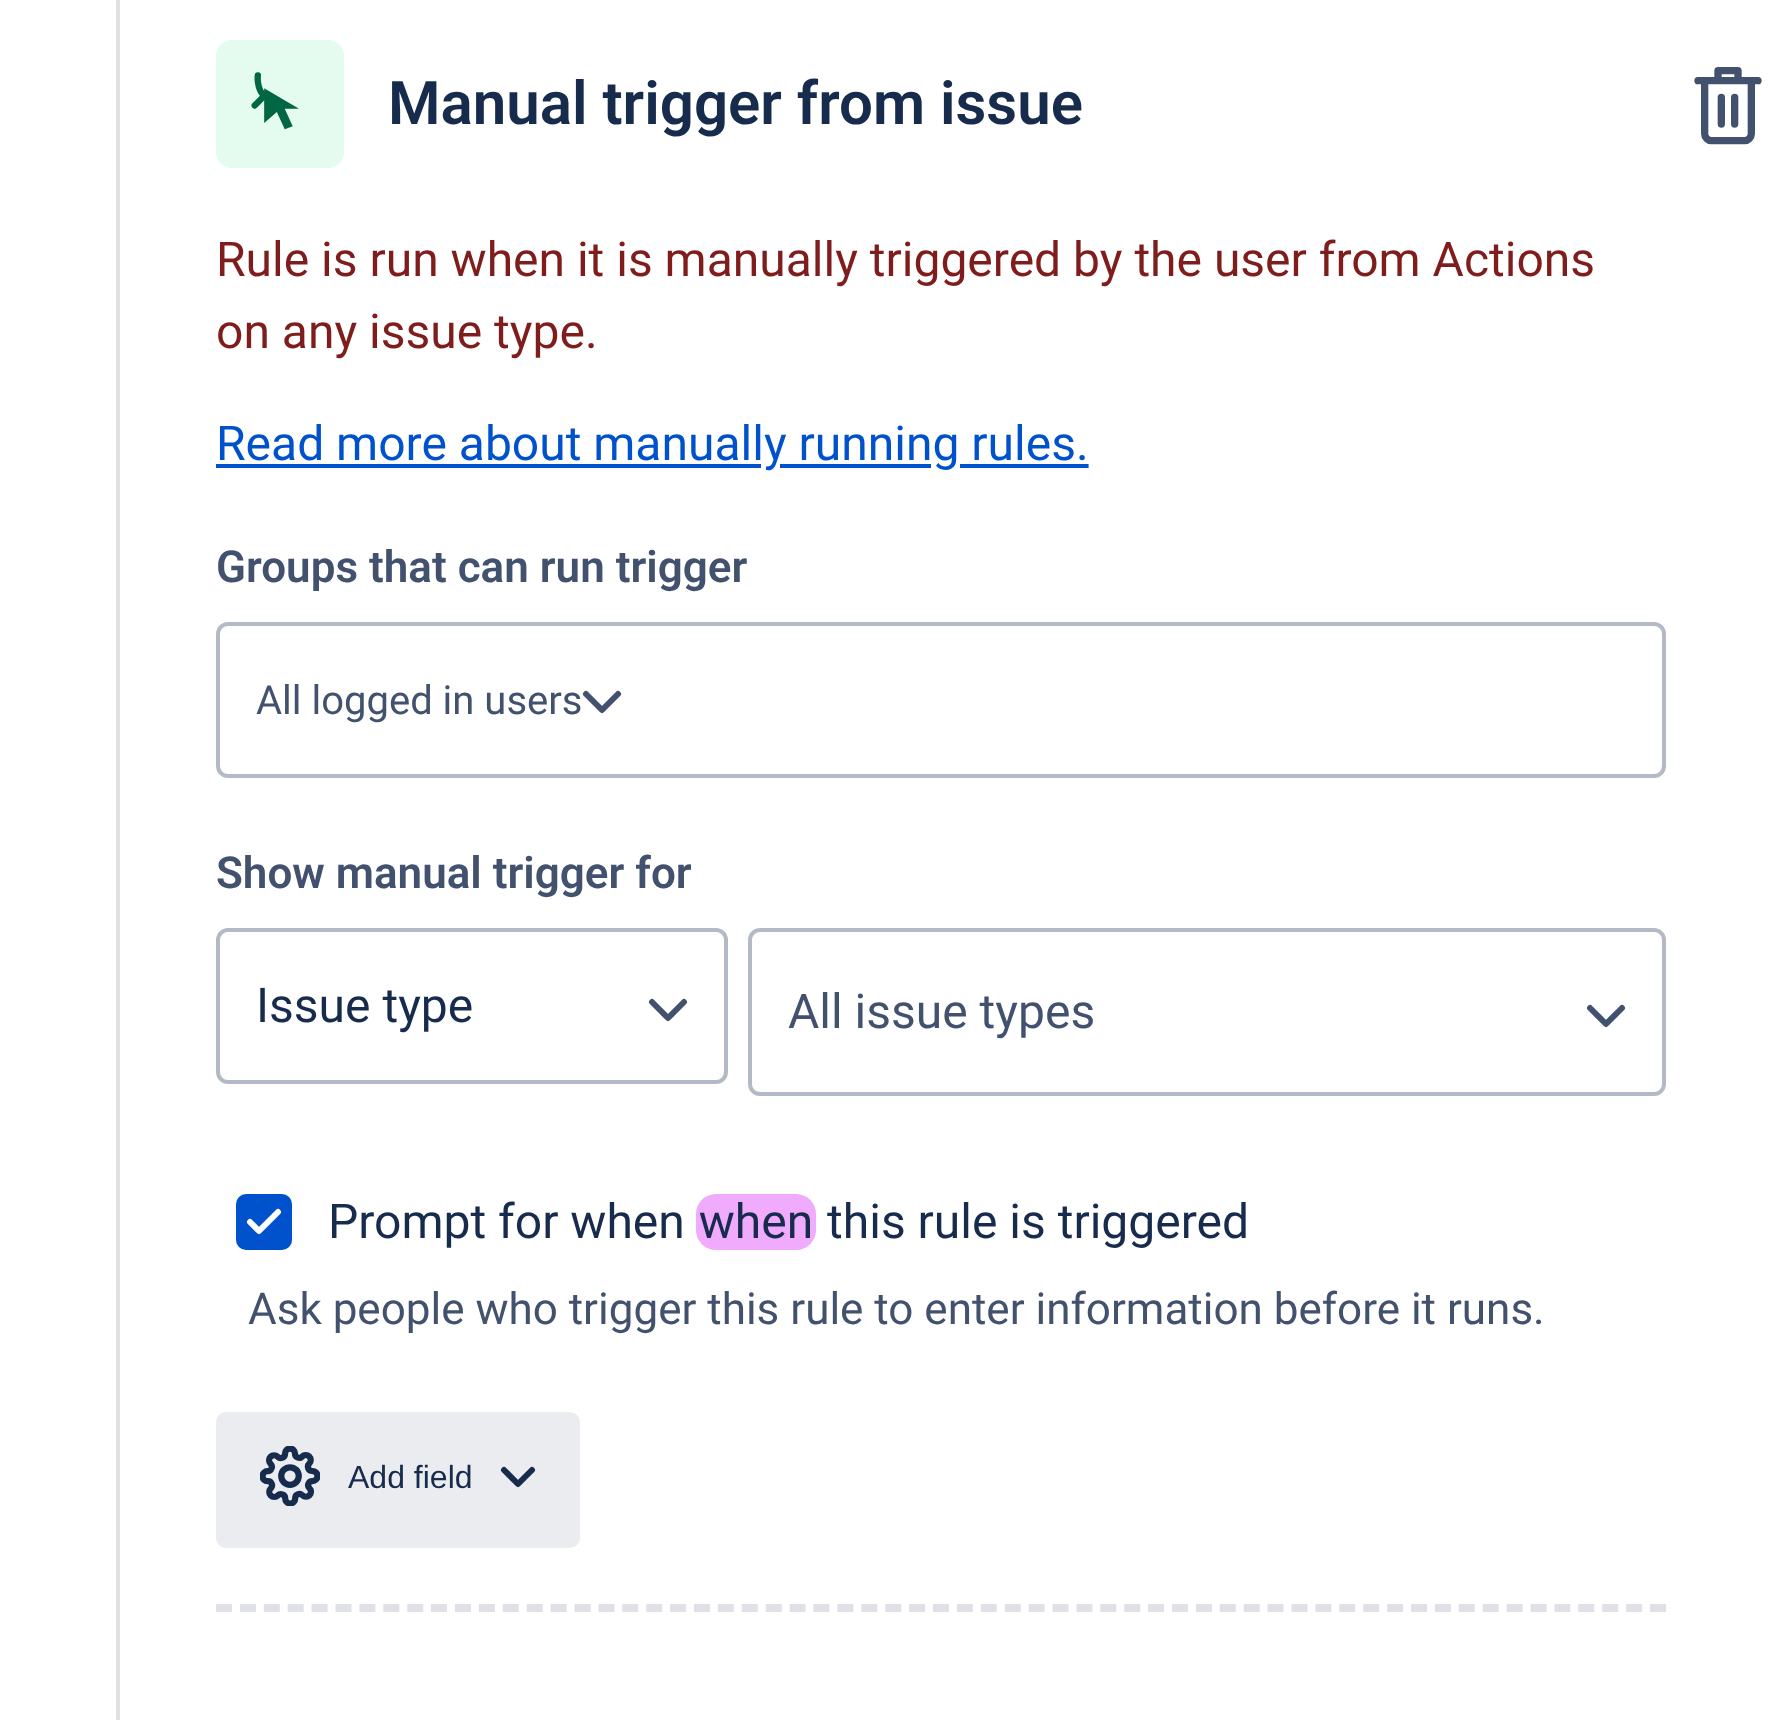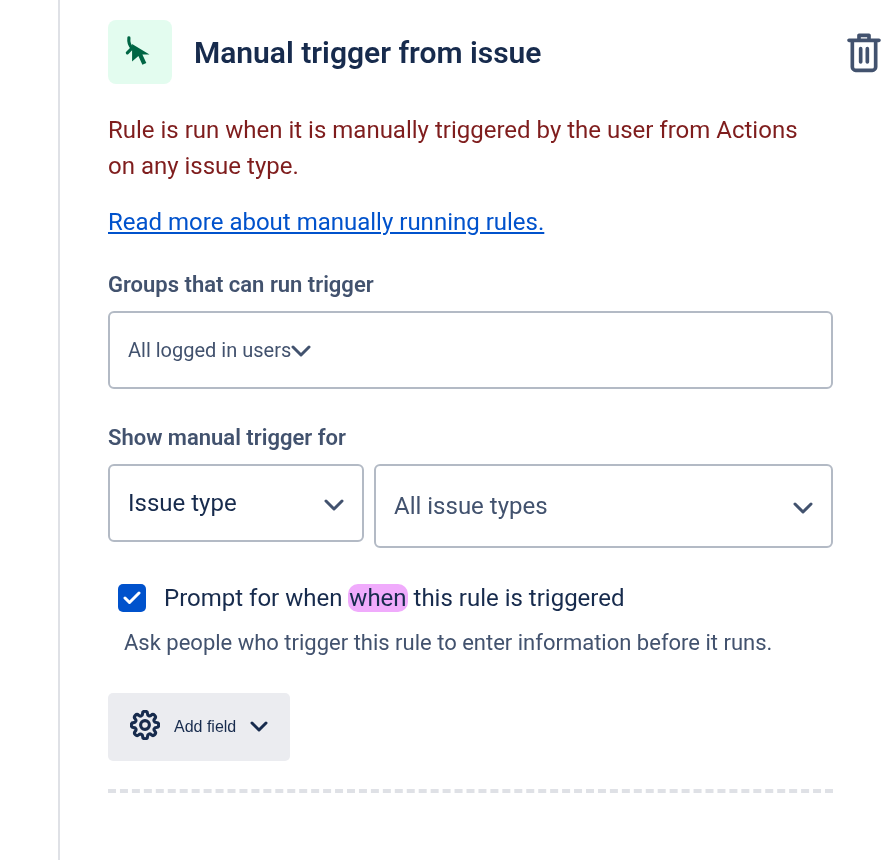--- a/index.html
+++ b/index.html
@@ -87,21 +87,21 @@
       cursor: pointer;
       background: #fff;
     }
     .select-full {
       width: 725px;
       margin-bottom: 36px;
     }
     .select-row {
       display: flex;
       gap: 10px;
-      margin-bottom: 36px;
+      margin-bottom: 49px;
       width: 725px;
     }
     .select-small {
       border: 2px solid #b3bac5;
       border-radius: 6px;
       height: 78px;
       display: flex;
       align-items: center;
       justify-content: space-between;
       padding: 0 18px;

